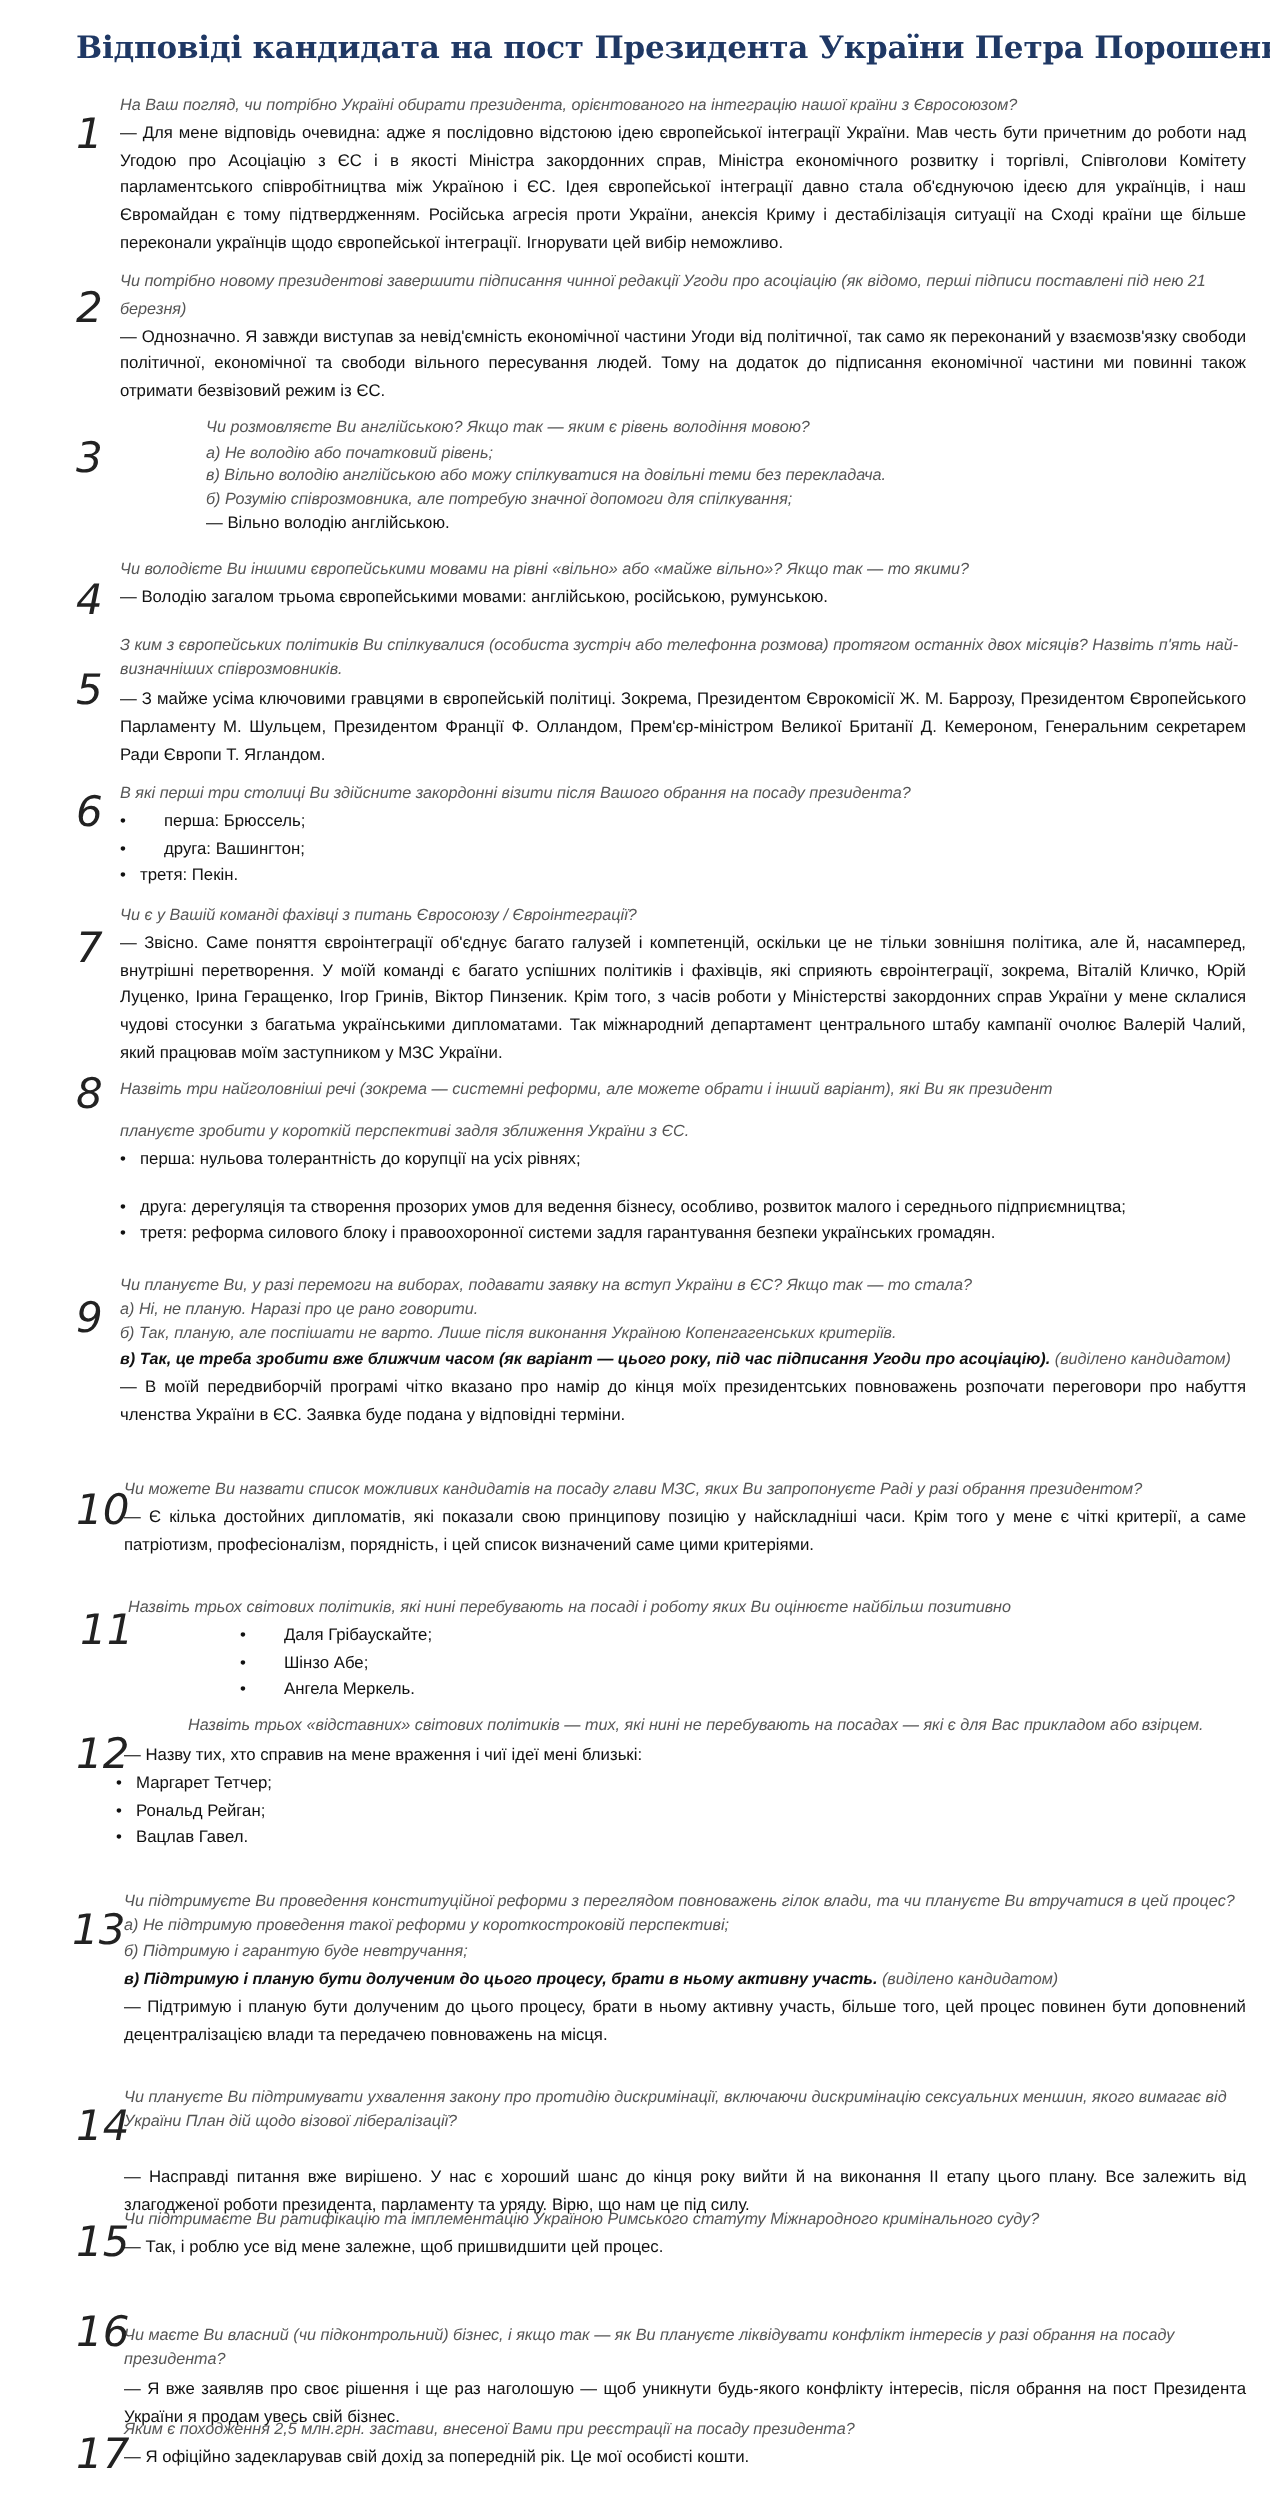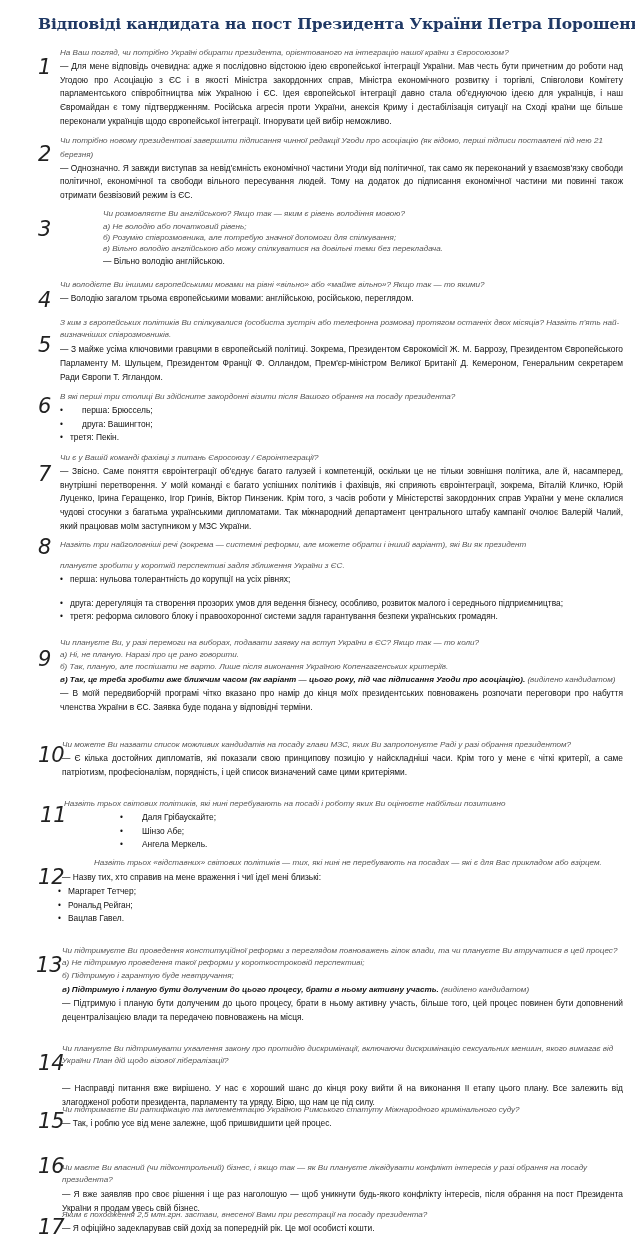--- a/index.html
+++ b/index.html
@@ -41,31 +41,31 @@
     <div class="q">Чи потрібно новому президентові завершити підписання чинної редакції Угоди про асоціацію (як відомо, перші підписи поставлені під нею 21 березня)</div>
     <div class="a">— Однозначно. Я завжди виступав за невід'ємність економічної частини Угоди від політичної, так само як переконаний у взаємозв'язку свободи політичної, економічної та свободи вільного пересування людей. Тому на додаток до підписання економічної частини ми повинні також отримати безвізовий режим із ЄС.</div>
   </div>
 </div>
 
 <div class="qa" style="top:207px;">
   <div class="num" style="left:38px;top:12px;">3</div>
   <div class="body" style="top:0;margin-left:43px;">
     <div class="q">Чи розмовляєте Ви англійською? Якщо так — яким є рівень володіння мовою?</div>
     <div class="opt" style="line-height:11px;">а) Не володію або початковий рівень;</div>
+    <div class="opt" style="line-height:12px;">в) Вільно володію англійською або можу спілкуватися на довільні теми без перекладача.</div>
     <div class="opt" style="line-height:11px;">б) Розумію співрозмовника, але потребую значної допомоги для спілкування;</div>
-    <div class="opt" style="line-height:12px;">в) Вільно володію англійською або можу спілкуватися на довільні теми без перекладача.</div>
     <div class="a">— Вільно володію англійською.</div>
   </div>
 </div>
 
 <div class="qa" style="top:278px;">
   <div class="num" style="left:38px;top:12px;">4</div>
   <div class="body" style="top:0;">
     <div class="q">Чи володієте Ви іншими європейськими мовами на рівні «вільно» або «майже вільно»? Якщо так — то якими?</div>
-    <div class="a">— Володію загалом трьома європейськими мовами: англійською, російською, переглядом.</div>
+    <div class="a">— Володію загалом трьома європейськими мовами: англійською, російською, румунською.</div>
   </div>
 </div>
 
 <div class="qa" style="top:317px;">
   <div class="num" style="left:38px;top:18px;">5</div>
   <div class="body" style="top:0;">
     <div class="q" style="line-height:12px;">З ким з європейських політиків Ви спілкувалися (особиста зустріч або телефонна розмова) протягом останніх двох місяців? Назвіть п'ять най-визначніших співрозмовників.</div>
     <div class="a" style="margin-top:2px;">— З майже усіма ключовими гравцями в європейській політиці. Зокрема, Президентом Єврокомісії Ж. М. Баррозу, Президентом Європейського Парламенту М. Шульцем, Президентом Франції Ф. Олландом, Прем'єр-міністром Великої Британії Д. Кемероном, Генеральним секретарем Ради Європи Т. Ягландом.</div>
   </div>
 </div>
@@ -114,21 +114,21 @@
     <div class="bullet">
         <span class="dot">•</span>
         <span>третя: реформа силового блоку і правоохоронної системи задля гарантування безпеки українських громадян.</span>
       </div>
   </div>
 </div>
 
 <div class="qa" style="top:637px;">
   <div class="num" style="left:38px;top:12px;">9</div>
   <div class="body" style="top:0;">
-    <div class="q" style="line-height:12px;">Чи плануєте Ви, у разі перемоги на виборах, подавати заявку на вступ України в ЄС? Якщо так — то коли?</div>
+    <div class="q" style="line-height:12px;">Чи плануєте Ви, у разі перемоги на виборах, подавати заявку на вступ України в ЄС? Якщо так — то стала?</div>
     <div class="opt" style="line-height:12px;">а) Ні, не планую. Наразі про це рано говорити.</div>
     <div class="opt" style="line-height:12px;">б) Так, планую, але поспішати не варто. Лише після виконання Україною Копенгагенських критеріїв.</div>
     <div class="opt sel"><span>в) Так, це треба зробити вже ближчим часом (як варіант — цього року, під час підписання Угоди про асоціацію).</span> <span class="note">(виділено кандидатом)</span></div>
     <div class="a">— В моїй передвиборчій програмі чітко вказано про намір до кінця моїх президентських повноважень розпочати переговори про набуття членства України в ЄС. Заявка буде подана у відповідні терміни.</div>
   </div>
 </div>
 
 <div class="qa" style="top:738px;">
   <div class="num" style="left:38px;top:7px;">10</div>
   <div class="body" style="top:0;left:62px;">

